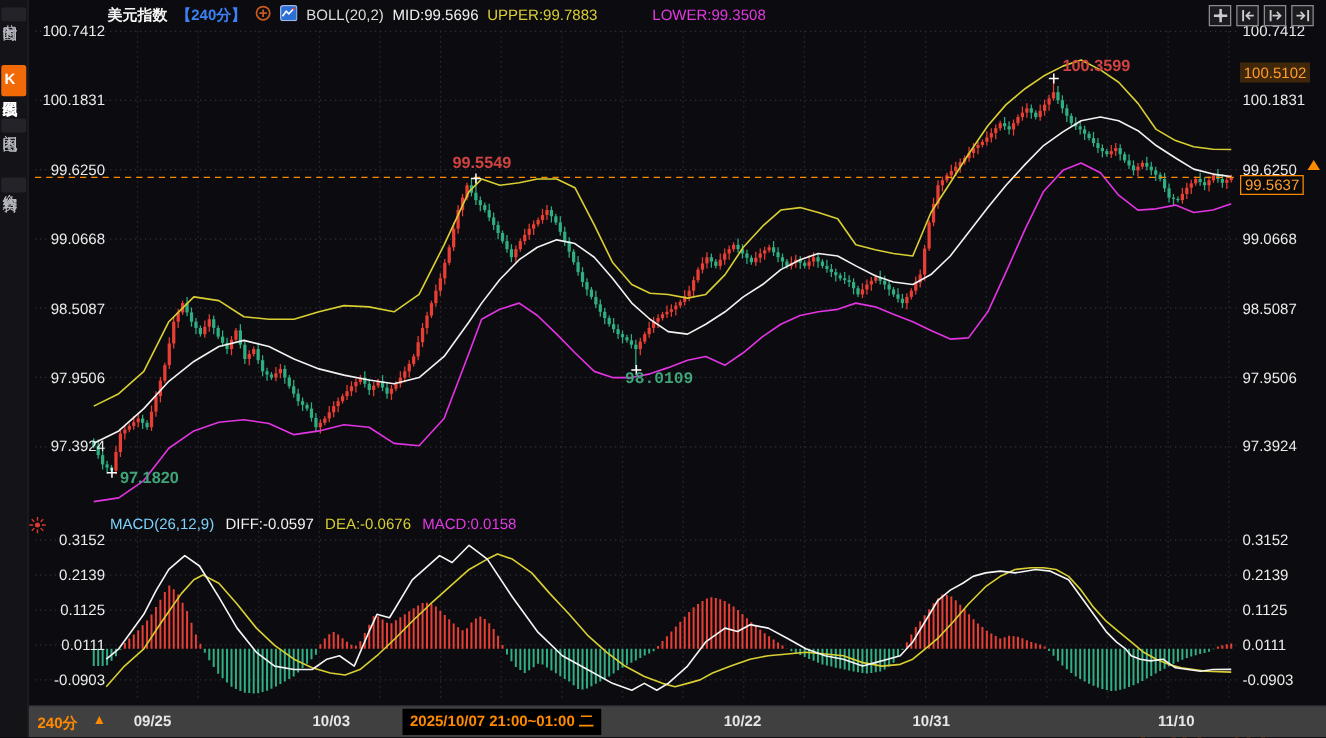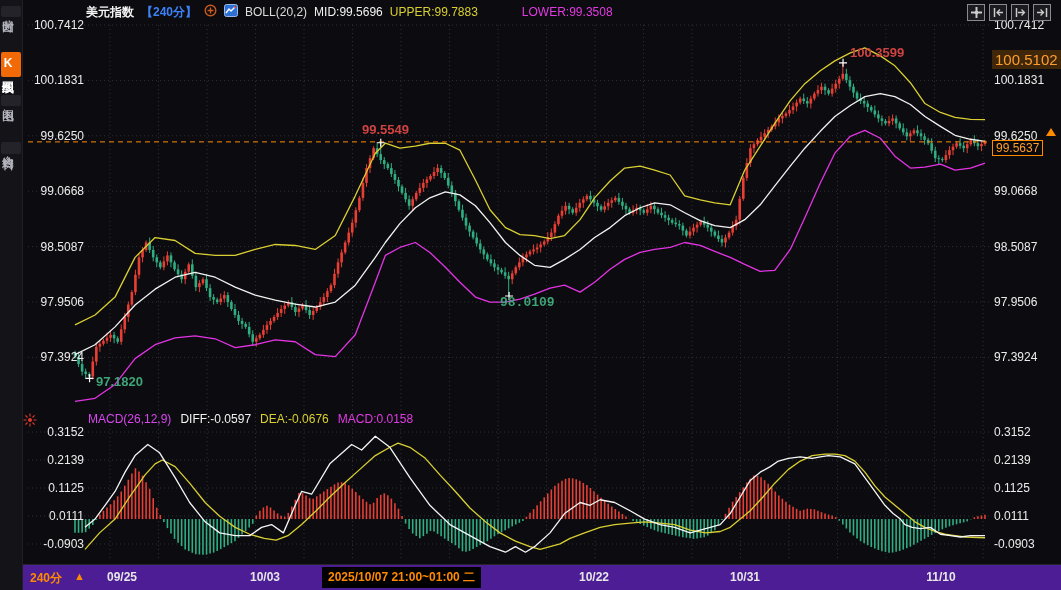--- a/index.html
+++ b/index.html
@@ -22,37 +22,37 @@
   .t-lower{color:#e23ae2;margin-left:37px;}
   .mini-icon{display:inline-block;vertical-align:middle;}
   
   #topbtns{position:absolute;right:10px;top:4px;z-index:6;display:flex;gap:4px;}
   .tbtn{width:16px;height:15px;border:1px solid #8a8a90;background:#1b1b20;display:flex;align-items:center;justify-content:center;cursor:pointer;}
   
   .ylab{position:absolute;color:#ececec;font-size:12px;z-index:3;}
   .ylab.left{width:56px;text-align:right;left:28px;}
   .ylab.right{left:994px;text-align:left;}
   
-  #tag-bandhigh{position:absolute;left:992px;top:50px;background:#40270a;color:#ff9d2e;padding:1px 3px;z-index:4;font-size:15px;}
+  #tag-bandhigh{position:absolute;left:992px;top:50px;background:#40270a;color:#ff9d2e;padding:1px 3px;z-index:4;font-size:12px;}
   #tag-last{position:absolute;left:992px;top:140px;background:#0a0a0c;color:#ff9d2e;border:1px solid #ff8a00;padding:0 3px;z-index:4;font-size:12px;}
   #axis-arrow{position:absolute;left:1046px;top:128px;z-index:4;width:0;height:0;
               border-left:5px solid transparent;border-right:5px solid transparent;border-bottom:8px solid #ff8a00;}
   
   .ann{position:absolute;z-index:3;font-weight:bold;font-size:13px;}
   .ann.red{color:#cf4340;}
   .ann.green{color:#3fa478;}
   
   #macdbar{position:absolute;left:88px;top:412px;z-index:3;display:flex;gap:9px;}
-  .m-title{color:#d946ef;}
+  .m-title{color:#7dd3fc;}
   .m-diff{color:#f2f2f2;}
   .m-dea{color:#d9cf32;}
   .m-macd{color:#e23ae2;}
   #macd-gear{position:absolute;left:23px;top:413px;z-index:3;}
   
-  #footer{position:absolute;left:22px;right:0;bottom:0;height:25px;background:#4c1d95;border-top:1px solid #26262c;z-index:4;}
+  #footer{position:absolute;left:22px;right:0;bottom:0;height:25px;background:#404040;border-top:1px solid #26262c;z-index:4;}
   .f-period{position:absolute;left:8px;top:5px;color:#ff8a00;font-weight:bold;}
   .f-arrow{position:absolute;left:52px;top:5px;color:#ff8a00;font-size:11px;}
   .f-tick{position:absolute;top:5px;color:#e6e6e6;font-weight:bold;transform:translateX(-50%);}
   #f-highlight{position:absolute;left:300px;top:2px;background:#000000;color:#ff8a00;font-weight:bold;padding:2px 6px;}
   
   #watermark{position:absolute;left:910px;top:540px;z-index:2;font-size:34px;color:#f97316;opacity:.85;letter-spacing:1px;margin-top:38px;}
 </style>
 </head>
 <body>
 

